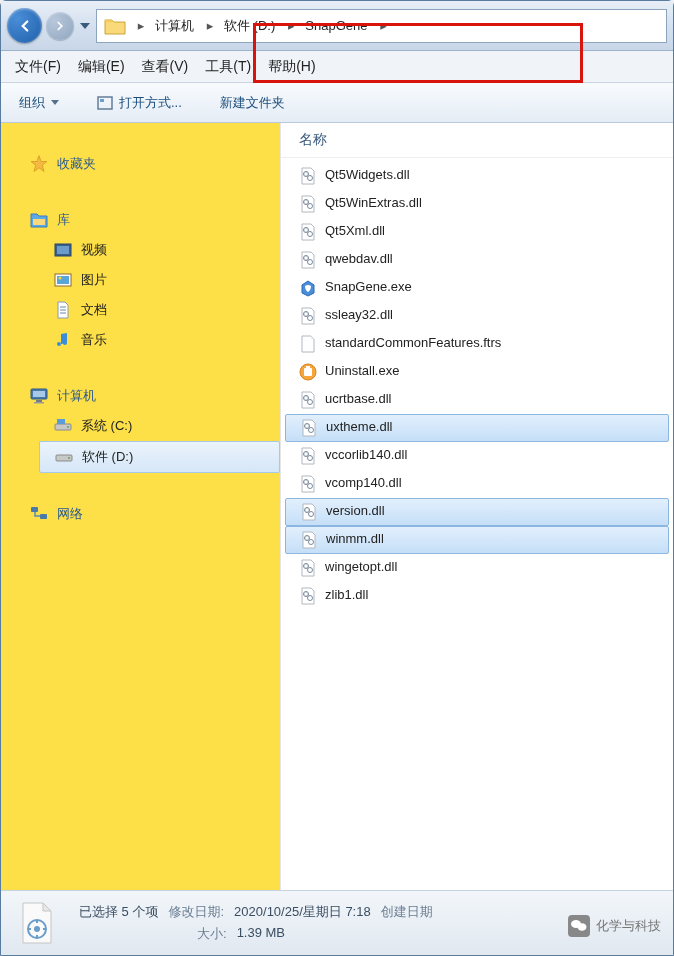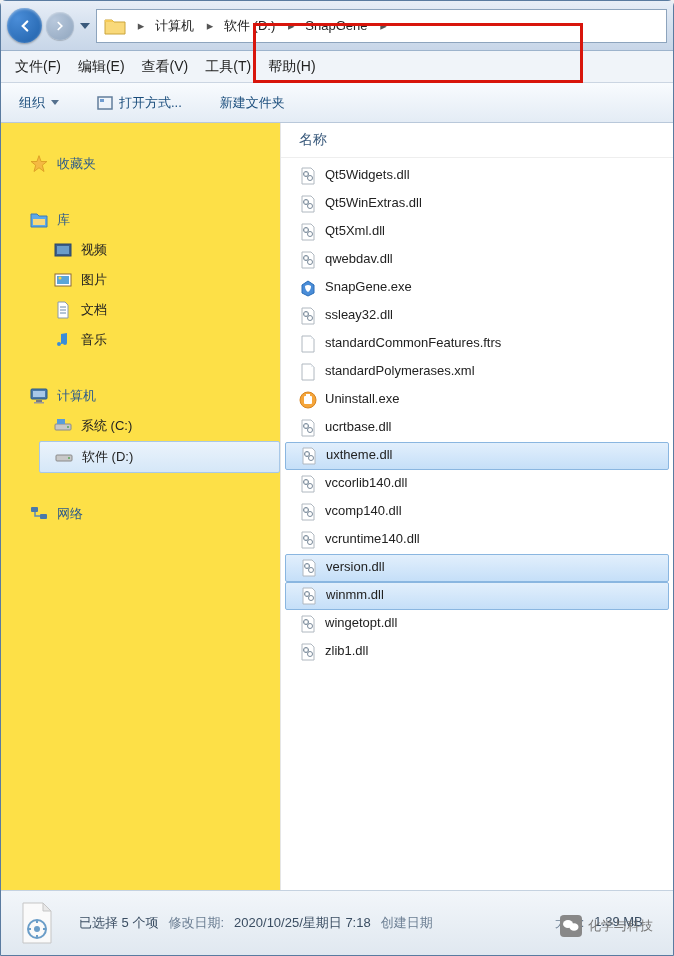--- a/index.html
+++ b/index.html
@@ -39,25 +39,25 @@
     .col-header { padding: 8px 18px; color: #3a5a7c; font-size: 14px; border-bottom: 1px solid #eee; }
     .file-list { padding: 4px 0; }
     .file-row { display: flex; gap: 8px; padding: 5px 18px; cursor: pointer; font-size: 15px; color: #222; }
     .file-row.sel { background: linear-gradient(to bottom, #e2effc, #c5dff8); border: 1px solid #8ab6e0; border-radius: 2px; margin: 0 4px; padding: 4px 14px; }
     .file-icon { width: 18px; height: 18px; display: flex; align-items: center; justify-content: center; flex-shrink: 0; }
     
     .watermark { position: absolute; top: 340px; left: 320px; font-size: 120px; color: rgba(0,0,0,0.06); font-family: 'KaiTi', 'STKaiti', serif; pointer-events: none; z-index: 0; user-select: none; letter-spacing: 8px; }
     
     .status-bar { height: 65px; background: linear-gradient(to bottom, #f2f6fa, #e0e8f0); border-top: 1px solid #c5d2e0; display: flex; align-items: center; padding: 6px 12px; gap: 18px; font-size: 14px; color: #3a4d62; }
     .status-icon { width: 48px; height: 48px; }
-    .status-text { display: flex; flex-direction: row; gap: 4px; }
+    .status-text { display: flex; flex-direction: column; gap: 4px; }
     .status-line { display: flex; gap: 10px; }
     .label-gray { color: #6a7d92; }
     
-    .footer-ch { position: absolute; bottom: 18px; right: 20px; display: flex; align-items: center; gap: 6px; color: #777; font-size: 15px; }
+    .footer-ch { position: absolute; bottom: 18px; right: 12px; display: flex; align-items: center; gap: 6px; color: #777; font-size: 15px; }
     .wx-icon { width: 22px; height: 22px; border-radius: 4px; background: #888; display: flex; align-items: center; justify-content: center; }
   </style>
 </head>
 <body>
 
 <div class="window">
 
   <div class="nav-bar">
     <div class="nav-back">
       <svg width="18" height="18" viewBox="0 0 24 24">
@@ -300,29 +300,20 @@
               <svg width="18" height="18" viewBox="0 0 18 18">
                 <path d="M3 1 L12 1 L15 4 L15 17 L3 17 Z" fill="#fff" stroke="#b0b8c0"></path>
                 <path d="M12 1 L12 4 L15 4 Z" fill="#e8ecf0"></path>
               </svg>
             </span>
             <span>standardCommonFeatures.ftrs</span>
           </div>
           <div class="file-row">
             <span class="file-icon">
               <svg width="18" height="18" viewBox="0 0 18 18">
-                <path d="M3 1 L12 1 L15 4 L15 17 L3 17 Z" fill="#fff" stroke="#b0b8c0"></path>
-                <path d="M12 1 L12 4 L15 4 Z" fill="#e8ecf0"></path>
-              </svg>
-            </span>
-            <span>standardPolymerases.xml</span>
-          </div>
-          <div class="file-row">
-            <span class="file-icon">
-              <svg width="18" height="18" viewBox="0 0 18 18">
                 <circle cx="9" cy="9" r="8" fill="#f5a53a" stroke="#d88520"></circle>
                 <rect x="5" y="5" width="8" height="8" fill="#fff" rx="1"></rect>
                 <rect x="7" y="3" width="4" height="2" fill="#fff"></rect>
               </svg>
             </span>
             <span>Uninstall.exe</span>
           </div>
           <div class="file-row">
             <span class="file-icon">
               <svg width="18" height="18" viewBox="0 0 18 18">
@@ -359,31 +350,20 @@
           <div class="file-row">
             <span class="file-icon">
               <svg width="18" height="18" viewBox="0 0 18 18">
                 <path d="M3 1 L12 1 L15 4 L15 17 L3 17 Z" fill="#fff" stroke="#b0b8c0"></path>
                 <circle cx="7" cy="7" r="2.5" fill="none" stroke="#7a8a9a" stroke-width="1"></circle>
                 <circle cx="11" cy="11" r="2.5" fill="none" stroke="#7a8a9a" stroke-width="1"></circle>
                 <path d="M7 4.5 L7 5.5 M7 8.5 L7 9.5 M4.5 7 L5.5 7 M8.5 7 L9.5 7" stroke="#7a8a9a"></path>
               </svg>
             </span>
             <span>vcomp140.dll</span>
-          </div>
-          <div class="file-row">
-            <span class="file-icon">
-              <svg width="18" height="18" viewBox="0 0 18 18">
-                <path d="M3 1 L12 1 L15 4 L15 17 L3 17 Z" fill="#fff" stroke="#b0b8c0"></path>
-                <circle cx="7" cy="7" r="2.5" fill="none" stroke="#7a8a9a" stroke-width="1"></circle>
-                <circle cx="11" cy="11" r="2.5" fill="none" stroke="#7a8a9a" stroke-width="1"></circle>
-                <path d="M7 4.5 L7 5.5 M7 8.5 L7 9.5 M4.5 7 L5.5 7 M8.5 7 L9.5 7" stroke="#7a8a9a"></path>
-              </svg>
-            </span>
-            <span>vcruntime140.dll</span>
           </div>
           <div class="file-row sel">
             <span class="file-icon">
               <svg width="18" height="18" viewBox="0 0 18 18">
                 <path d="M3 1 L12 1 L15 4 L15 17 L3 17 Z" fill="#fff" stroke="#b0b8c0"></path>
                 <circle cx="7" cy="7" r="2.5" fill="none" stroke="#7a8a9a" stroke-width="1"></circle>
                 <circle cx="11" cy="11" r="2.5" fill="none" stroke="#7a8a9a" stroke-width="1"></circle>
                 <path d="M7 4.5 L7 5.5 M7 8.5 L7 9.5 M4.5 7 L5.5 7 M8.5 7 L9.5 7" stroke="#7a8a9a"></path>
               </svg>
             </span>

